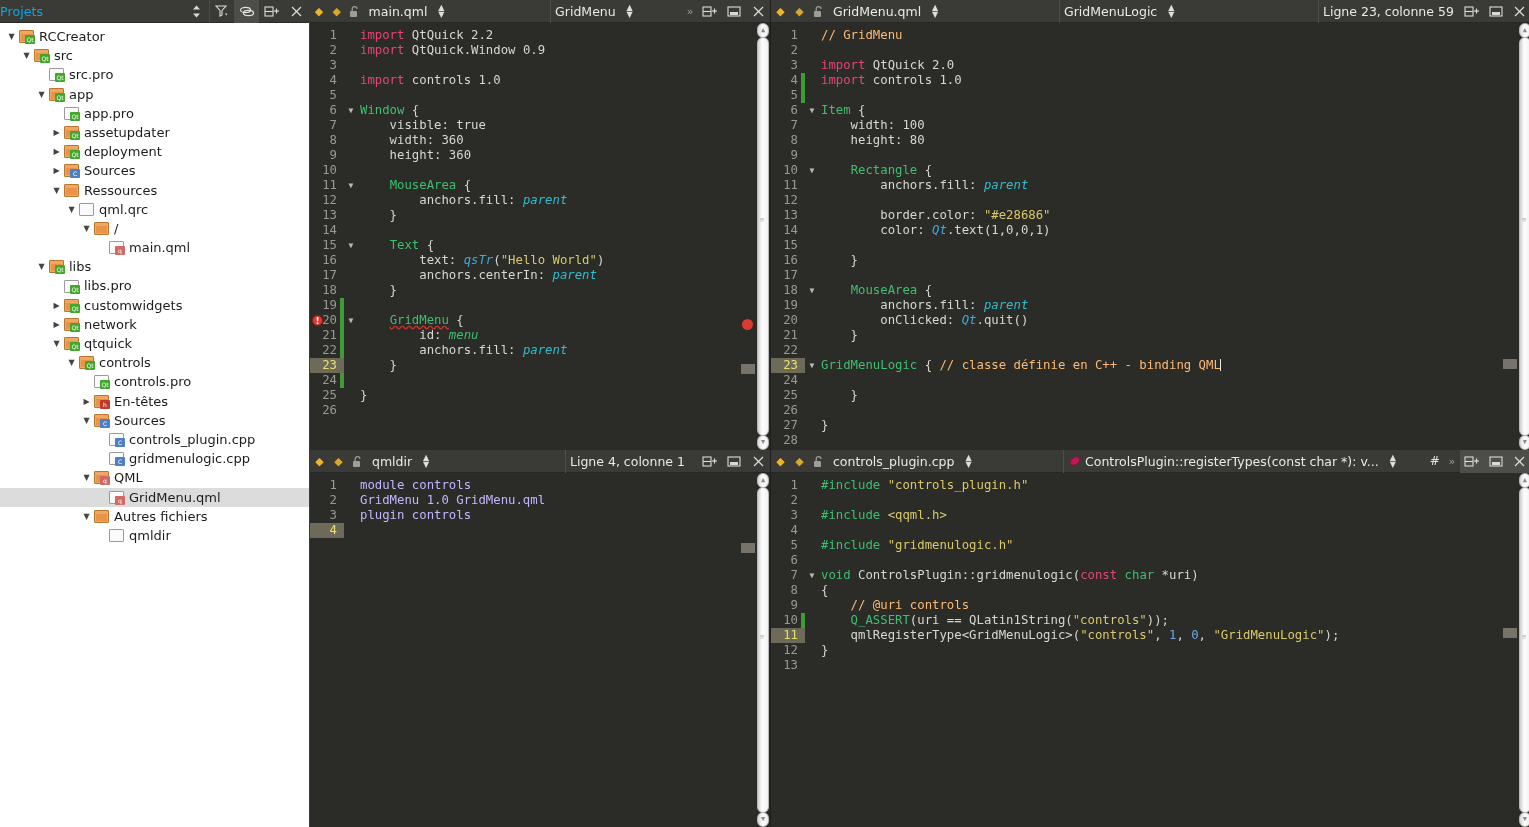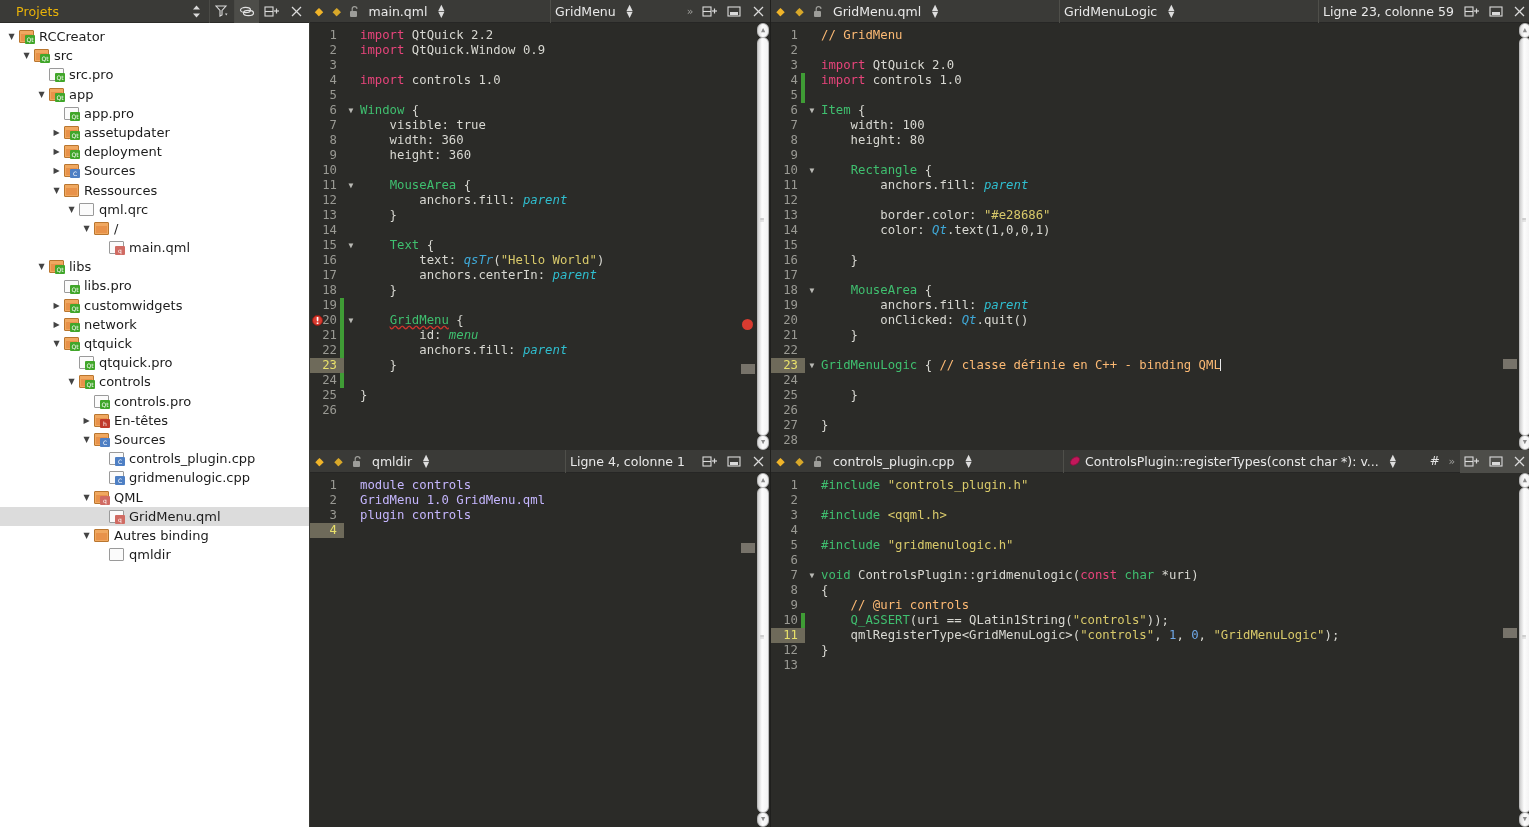--- a/index.html
+++ b/index.html
@@ -15,22 +15,22 @@
   .sidebar {
     width: 310px; height: 827px;
     background: #ffffff;
     display: flex; flex-direction: column;
     border-right: 1px solid #3a3a36;
     flex: 0 0 310px;
   }
   .sb-header {
     height: 23px; background: #3a3a37;
     display: flex; align-items: center;
-    color: #eab308; font-size: 12.5px;
-    padding-left: 16px;
+    color: #0ea5e9; font-size: 12.5px;
+    padding-left: 0;
     border-bottom: 1px solid #2b2b28;
   }
   .sb-title { flex: 1; letter-spacing: .1px; }
   .sb-btn {
     width: 25px; height: 23px;
     display: flex; align-items: center; justify-content: center;
     border-left: 1px solid #4a4a46;
   }
   .sb-btn.nb { border-left: none; }
   .sb-btn.hl { background: #4d4d49; }
@@ -387,29 +387,20 @@
           <span style="flex: 0 0 50px;"></span>
           <span class="arrow">▼</span>
           <span class="ico">
             <span class="ic-folder"></span>
             <span class="badge b-qt">Qt</span>
           </span>
           <span class="lbl">qtquick</span>
         </div>
         <div class="tn">
           <span style="flex: 0 0 65px;"></span>
-          <span class="arrow"></span>
-          <span class="ico">
-            <span class="ic-file"></span>
-            <span class="badge b-qt">Qt</span>
-          </span>
-          <span class="lbl">qtquick.pro</span>
-        </div>
-        <div class="tn">
-          <span style="flex: 0 0 65px;"></span>
           <span class="arrow">▼</span>
           <span class="ico">
             <span class="ic-folder"></span>
             <span class="badge b-qt">Qt</span>
           </span>
           <span class="lbl">controls</span>
         </div>
         <div class="tn">
           <span style="flex: 0 0 80px;"></span>
           <span class="arrow"></span>
@@ -472,21 +463,21 @@
             <span class="badge b-qml">q</span>
           </span>
           <span class="lbl">GridMenu.qml</span>
         </div>
         <div class="tn">
           <span style="flex: 0 0 80px;"></span>
           <span class="arrow">▼</span>
           <span class="ico">
             <span class="ic-folder"></span>
           </span>
-          <span class="lbl">Autres binding</span>
+          <span class="lbl">Autres fichiers</span>
         </div>
         <div class="tn">
           <span style="flex: 0 0 95px;"></span>
           <span class="arrow"></span>
           <span class="ico">
             <span class="ic-file"></span>
           </span>
           <span class="lbl">qmldir</span>
         </div>
       </div>

